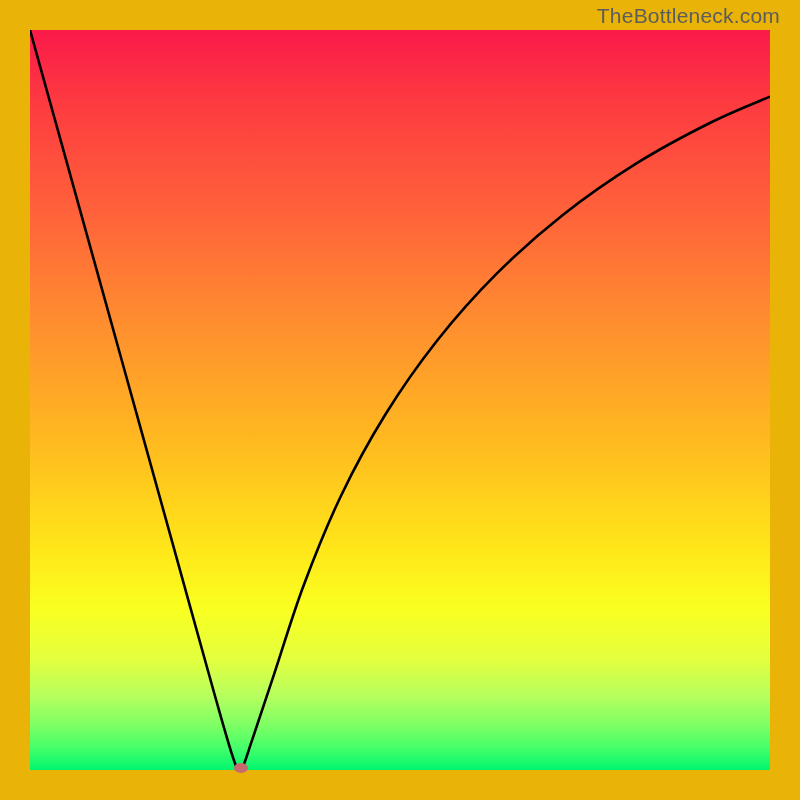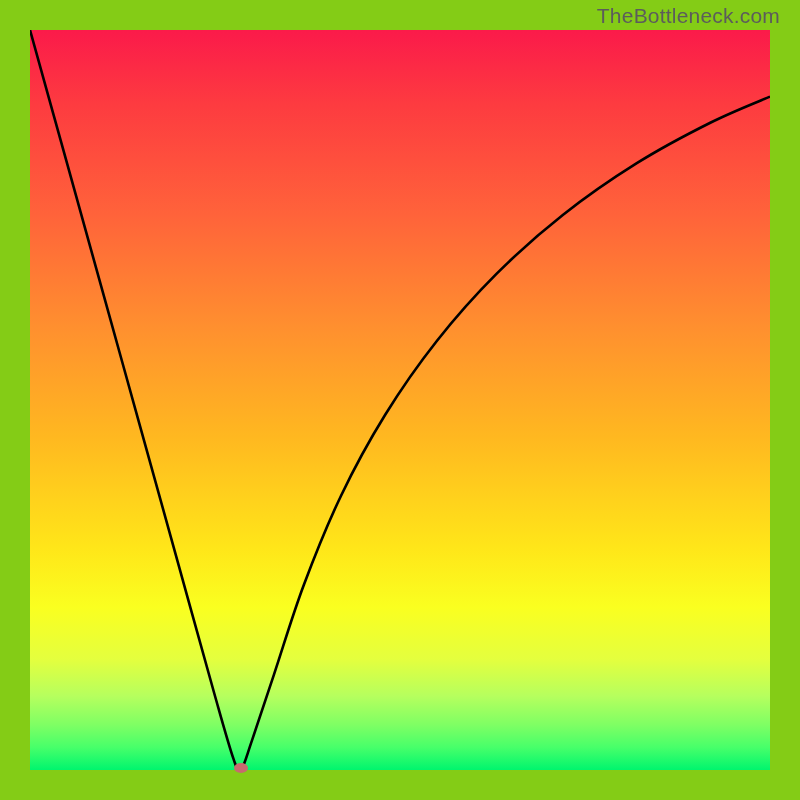--- a/index.html
+++ b/index.html
@@ -8,21 +8,21 @@
     width: 800px;
     height: 800px;
     overflow: hidden;
     background: #000;
     font-family: Arial, Helvetica, sans-serif;
   }
   .frame {
     position: relative;
     width: 800px;
     height: 800px;
-    background: #84cc16;
+    background: #eab308;
   }
   .plot-area {
     position: absolute;
     left: 30px;
     top: 30px;
     width: 740px;
     height: 740px;
     
     background: linear-gradient(to bottom,
       #fb1a4a 0%,

